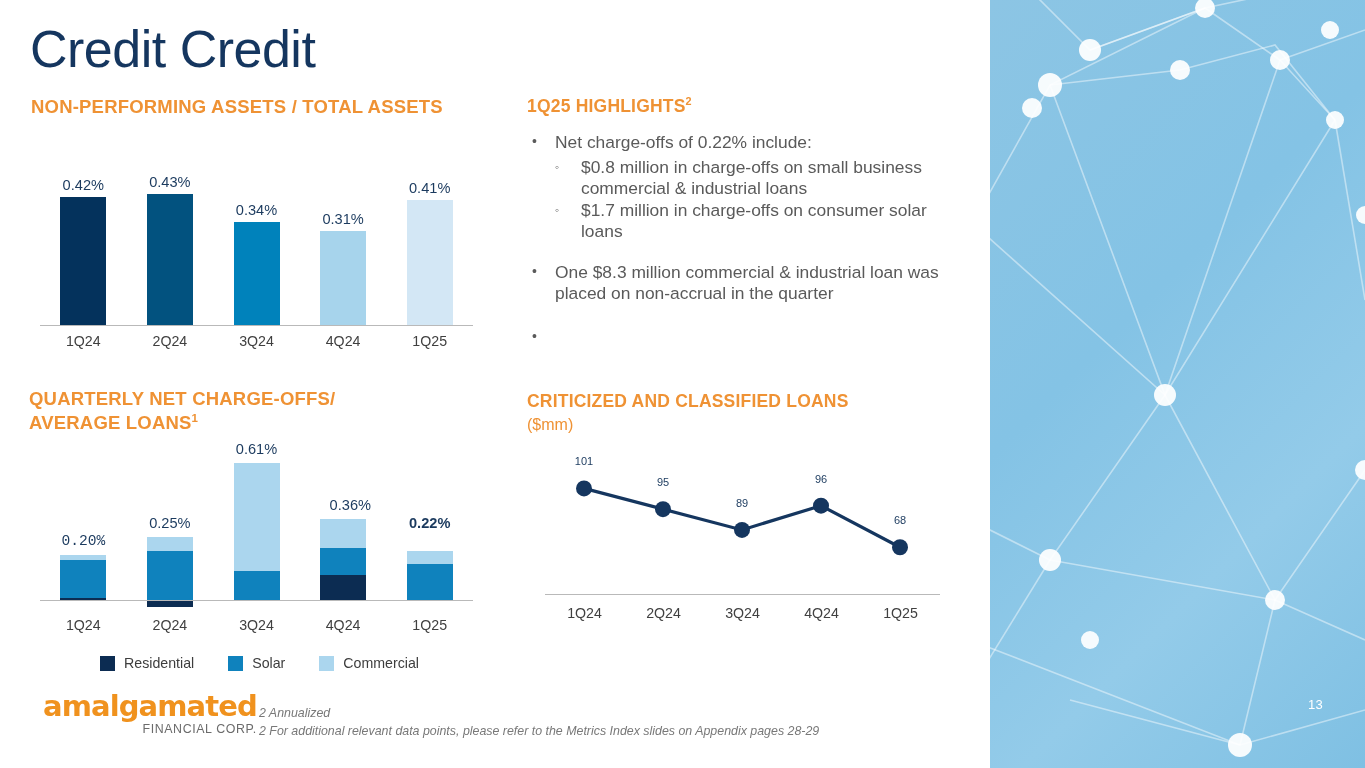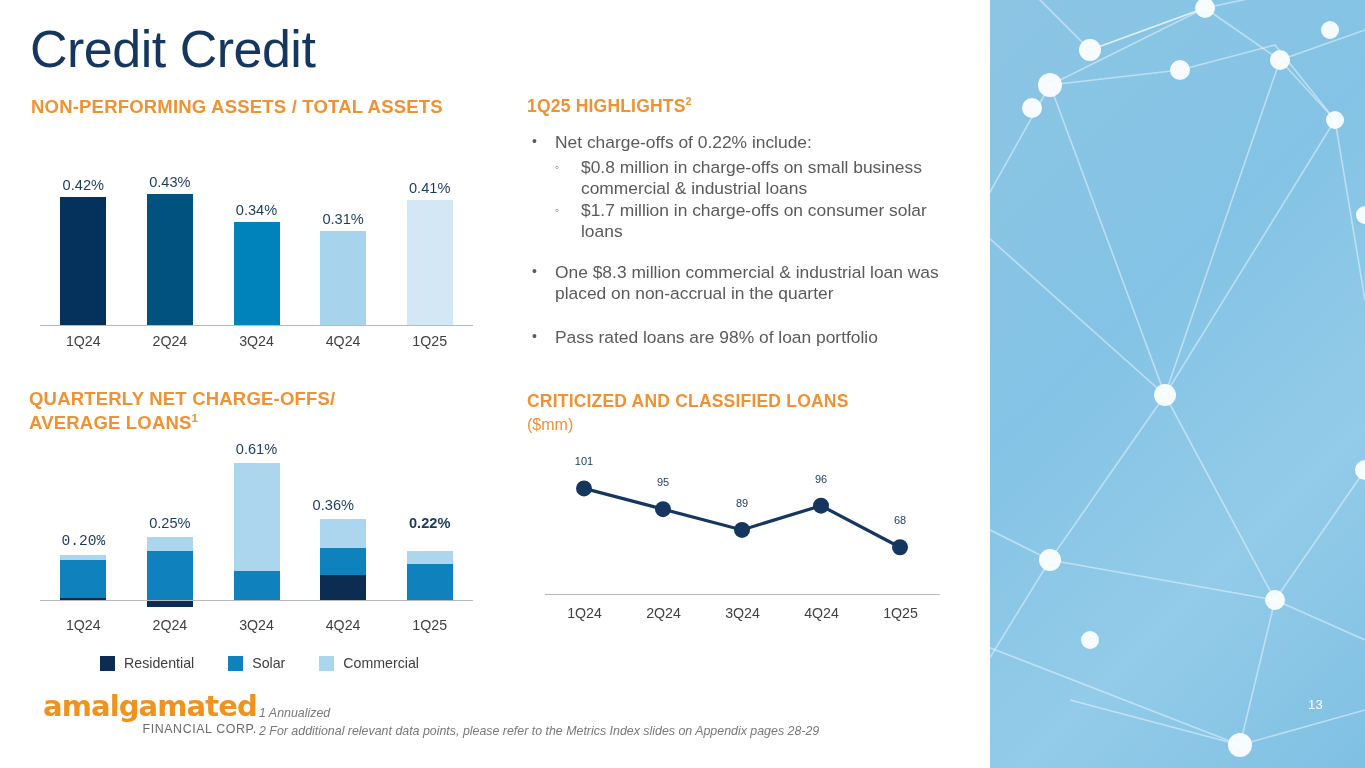--- a/index.html
+++ b/index.html
@@ -190,21 +190,21 @@
         <div class="seg" style="left: 106.9px; height: 49.3333px; top: 110.667px; background: rgb(15, 130, 189); position: absolute;"></div>
         <div class="seg" style="left: 106.9px; height: 13.4545px; top: 97.2121px; background: rgb(171, 214, 238); position: absolute;"></div>
         <div class="seg" style="left: 106.9px; height: 6.72727px; top: 160px; background: rgb(12, 44, 82); position: absolute;"></div>
         <div class="dlabel" style="left: 86.6px; width: 86.6px; top: 75.2121px;">0.25%</div>
         <div class="seg" style="left: 193.5px; height: 29.1515px; top: 130.848px; background: rgb(15, 130, 189); position: absolute;"></div>
         <div class="seg" style="left: 193.5px; height: 107.636px; top: 23.2121px; background: rgb(171, 214, 238); position: absolute;"></div>
         <div class="dlabel" style="left: 173.2px; width: 86.6px; top: 1.21212px;">0.61%</div>
         <div class="seg" style="left: 280.1px; height: 24.6667px; top: 135.333px; background: rgb(12, 44, 82); position: absolute;"></div>
         <div class="seg" style="left: 280.1px; height: 26.9091px; top: 108.424px; background: rgb(15, 130, 189); position: absolute;"></div>
         <div class="seg" style="left: 280.1px; height: 29.1515px; top: 79.2727px; background: rgb(171, 214, 238); position: absolute;"></div>
-        <div class="dlabel" style="left: 250px; width: 86.6px; top: 57.2727px; text-align: center;">0.36%</div>
+        <div class="dlabel" style="left: 267px; width: 86.6px; top: 57.2727px; text-align: center;">0.36%</div>
         <div class="seg" style="left: 366.7px; height: 35.8788px; top: 124.121px; background: rgb(15, 130, 189); position: absolute;"></div>
         <div class="seg" style="left: 366.7px; height: 13.4545px; top: 110.667px; background: rgb(171, 214, 238); position: absolute;"></div>
         <div class="dlabel" style="left: 346.4px; width: 86.6px; top: 75px; font-weight: bold;">0.22%</div>
       </div>
     <div class="axis-line" style="left:0; top:160px; width:433px;"></div>
     <div class="xlabels" id="nco-xlabels" style="left:0; top:177px; width:433px;">
         <span style="width: 86.6px; display: inline-block;">1Q24</span>
         <span style="width: 86.6px; display: inline-block;">2Q24</span>
         <span style="width: 86.6px; display: inline-block;">3Q24</span>
         <span style="width: 86.6px; display: inline-block;">4Q24</span>
@@ -244,21 +244,20 @@
         <span>$1.7 million in charge-offs on consumer solar loans</span>
       </div>
       <div class="sp-lg"></div>
       <div class="b1">
         <span class="mk">•</span>
         <span>One $8.3 million commercial &amp; industrial loan was placed on non-accrual in the quarter</span>
       </div>
       <div class="sp-lg"></div>
       <div class="b1">
         <span class="mk">•</span>
-        <span>Pass rated loans are 98% of loan portfolio</span>
       </div>
     </div>
 
   <div id="cc-head" class="sec-head">CRITICIZED AND CLASSIFIED LOANS</div>
   <div id="cc-sub">($mm)</div>
 
   <div id="cc" class="chart">
     <svg id="cc-svg" width="410" height="130">
         <polyline points="44,38.38461538461539 123,59.15384615384615 202,79.92307692307693 281,55.69230769230769 360,97.23076923076923" fill="none" stroke="#15365f" stroke-width="3.2"></polyline>
         <circle cx="44" cy="38.38461538461539" r="8" fill="#15365f"></circle>
@@ -280,17 +279,17 @@
       <div class="pt-label" style="left: 182px; top: 46.9231px;">89</div>
       <div class="pt-label" style="left: 261px; top: 22.6923px;">96</div>
       <div class="pt-label" style="left: 340px; top: 64.2308px;">68</div>
     </div>
 
   <div class="logo">
     <div class="word">amalgamated</div>
     <div class="sub">FINANCIAL CORP.</div>
   </div>
   <div class="notes">
-    <div>1 Annualized</div>
+    <div>2 Annualized</div>
     <div>2 For additional relevant data points, please refer to the Metrics Index slides on Appendix pages 28-29</div>
   </div>
 
 </div>
 
 </body></html>

